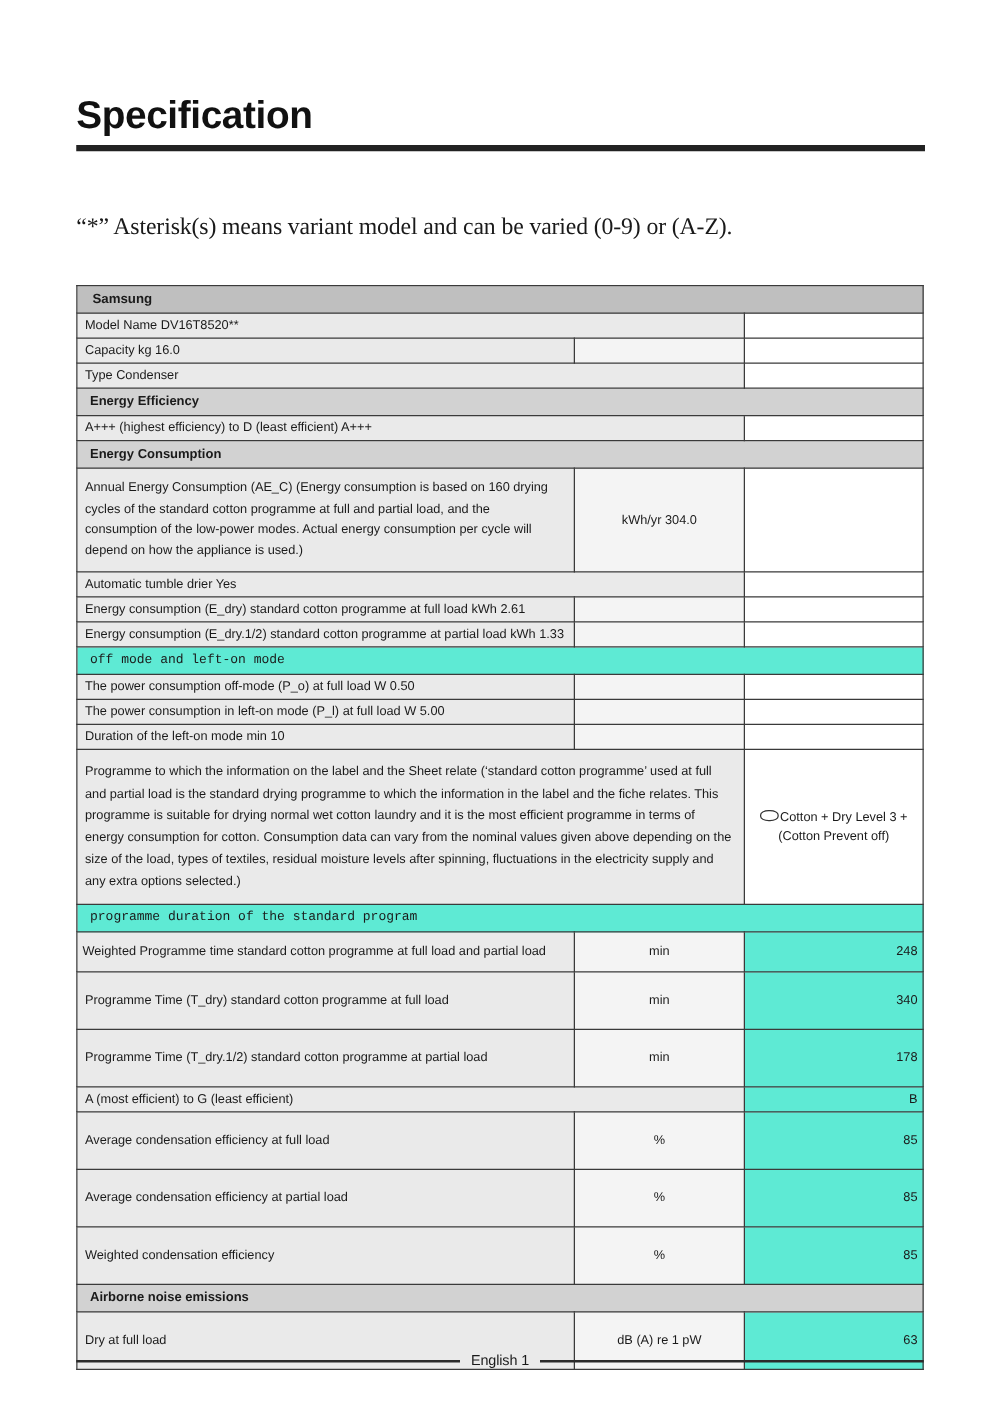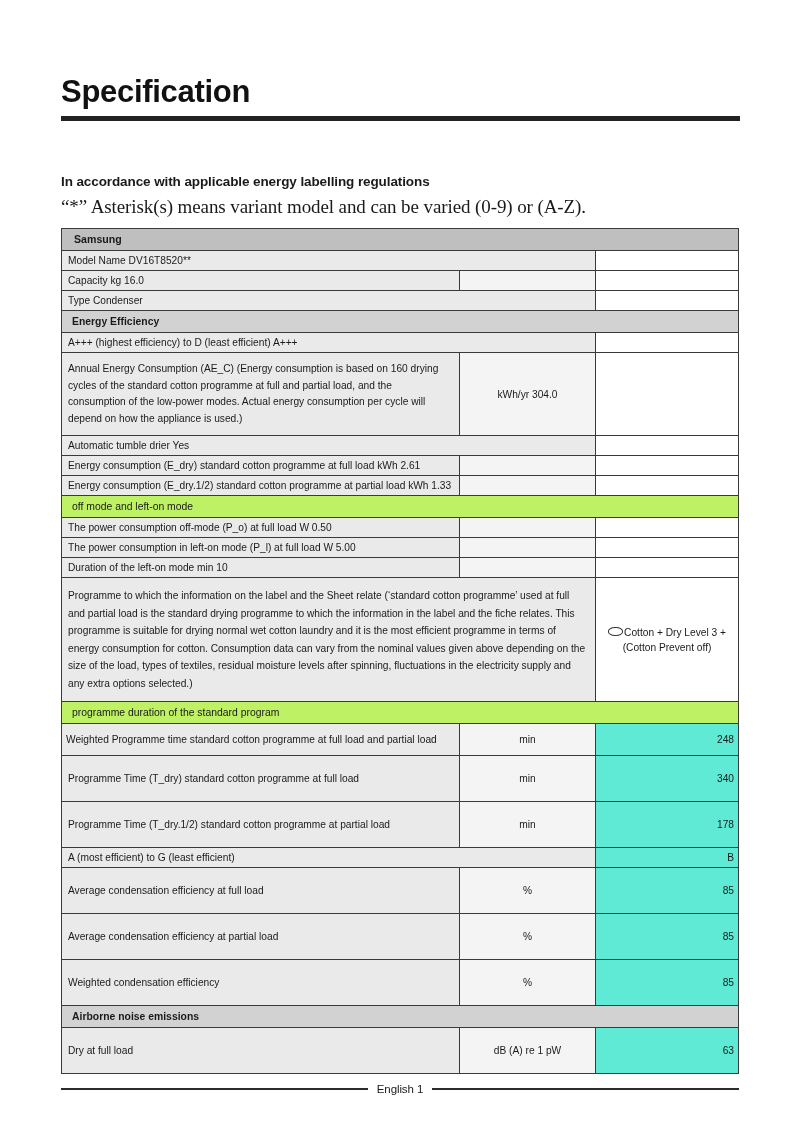--- a/index.html
+++ b/index.html
@@ -114,22 +114,23 @@
   tr.section-row td {
     background: #c9c9c9;
     font-weight: bold;
     padding: 4px 22px 4px 10px;
     font-size: 10.4px;
   }
   tr.section-row.lighter td {
     background: #d2d2d2;
   }
   tr.section-row.light td {
-    background: #bef264;
+    background: #5eead4;
     font-weight: normal;
+    font-family: Liberation Mono, monospace;
   }
   tr.brand-row td {
     background: #bfbfbf;
     font-weight: bold;
     padding: 4px 5px 4px 12px;
     font-size: 10.6px;
   }
 
   td.cell-para {
     background: #eaeaea;
@@ -192,21 +193,20 @@
 <body>
 
 <div class="page">
 
   <div class="title-block">
     <h1 class="page-title">Specification</h1>
     <div class="title-rule"></div>
   </div>
 
   <div class="intro">
-    <p class="intro-strong">In accordance with applicable energy labelling regulations</p>
     <p class="intro-note">“*” Asterisk(s) means variant model and can be varied (0-9) or (A-Z).</p>
   </div>
 
   <table class="spec-table">
     <colgroup>
       <col class="c-label">
       <col class="c-unit">
       <col class="c-value">
     </colgroup>
     <tbody>
@@ -232,20 +232,23 @@
 
       <tr class="section-row lighter">
         <td colspan="3">Energy Efficiency</td>
       </tr>
 
       <tr>
         <td class="cell-label" colspan="2">A+++ (highest efficiency) to D (least efficient) A+++</td>
         <td class="cell-blank"></td>
       </tr>
 
+      <tr class="section-row lighter">
+        <td colspan="3">Energy Consumption</td>
+      </tr>
 
       <tr>
         <td class="cell-para">Annual Energy Consumption (AE_C) (Energy consumption is based on 160 drying cycles of the standard cotton programme at full and partial load, and the consumption of the low-power modes. Actual energy consumption per cycle will depend on how the appliance is used.)</td>
         <td class="cell-unit">kWh/yr 304.0</td>
         <td class="cell-blank"></td>
       </tr>
 
       <tr>
         <td class="cell-label" colspan="2">Automatic tumble drier Yes</td>
         <td class="cell-blank"></td>

